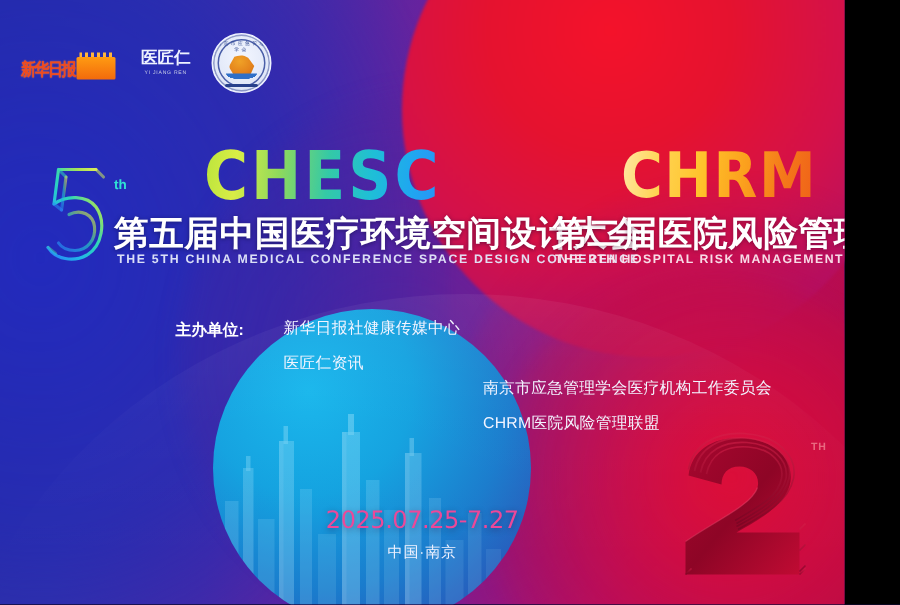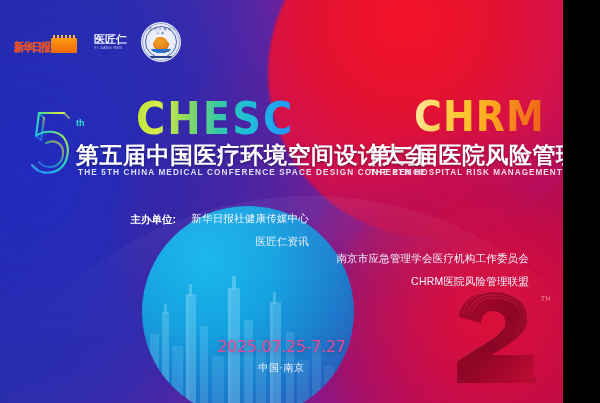--- a/index.html
+++ b/index.html
@@ -158,20 +158,21 @@
     font-size: 10px;
     font-weight: 700;
     line-height: 1;
     letter-spacing: -1px;
     color: #f04a1e;
     text-shadow: 0 0 1px rgba(255,140,60,0.9);
     white-space: nowrap;
     transform: scaleY(1.15);
   }
   .logo-yjr {
+    text-align: center;
     line-height: 1;
   }
   .logo-yjr .cn {
     font-size: 11px;
     font-weight: 700;
     color: #eef2ff;
     letter-spacing: 0px;
     display: block;
   }
   .logo-yjr .py {
@@ -340,25 +341,24 @@
     font-weight: 700;
     color: #fbe7ef;
     letter-spacing: 1.0px;
     white-space: nowrap;
     opacity: 0.95;
   }
 
   
   .organizers {
     position: absolute;
-    left: 104px; top: 212px;
+    left: 117px; top: 212px;
     display: flex;
     gap: 0px;
     color: #fff;
-    text-align: right;
   }
   .org-label {
     font-size: 10.5px;
     font-weight: 700;
     color: #ffffff;
     white-space: nowrap;
     padding-top: 1px;
     width: 72px;
   }
   .org-col {

